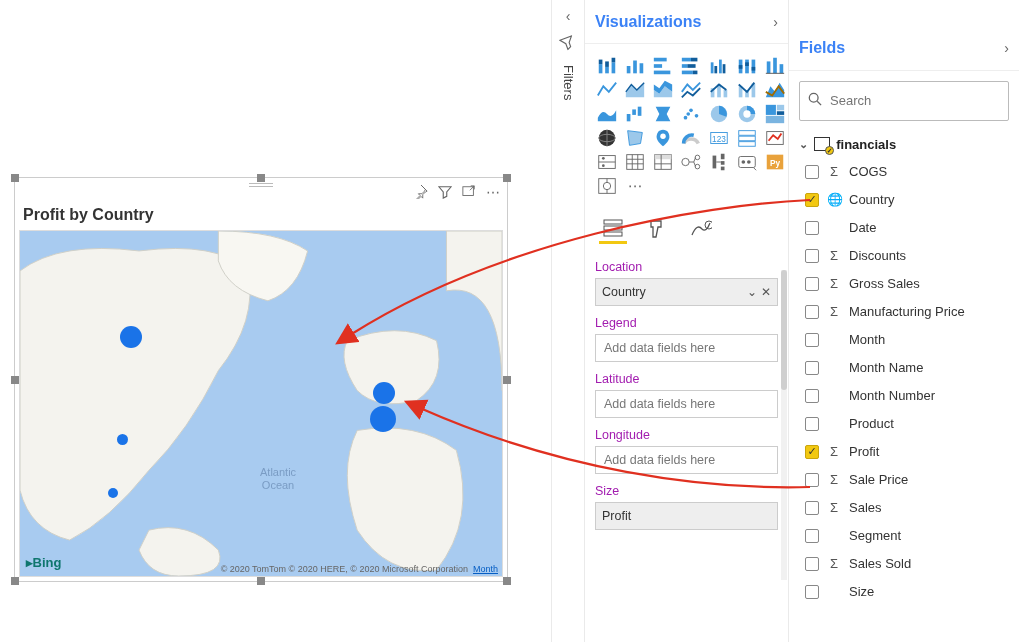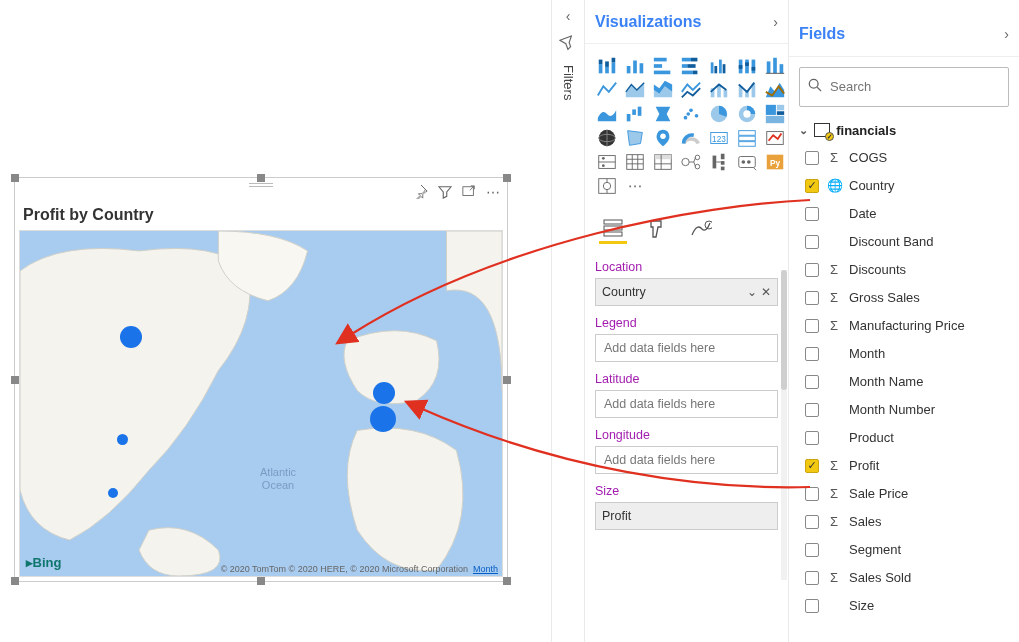--- a/index.html
+++ b/index.html
@@ -522,25 +522,20 @@
           <span class="globe">🌐</span>
           <span>Country</span>
         </div>
         <div class="field-row">
           <span class="chk"></span>
           <span class="sigma"></span>
           <span>Date</span>
         </div>
         <div class="field-row">
           <span class="chk"></span>
-          <span class="sigma"></span>
-          <span>Discount Band</span>
-        </div>
-        <div class="field-row">
-          <span class="chk"></span>
           <span class="sigma">Σ</span>
           <span>Discounts</span>
         </div>
         <div class="field-row">
           <span class="chk"></span>
           <span class="sigma">Σ</span>
           <span>Gross Sales</span>
         </div>
         <div class="field-row">
           <span class="chk"></span>

